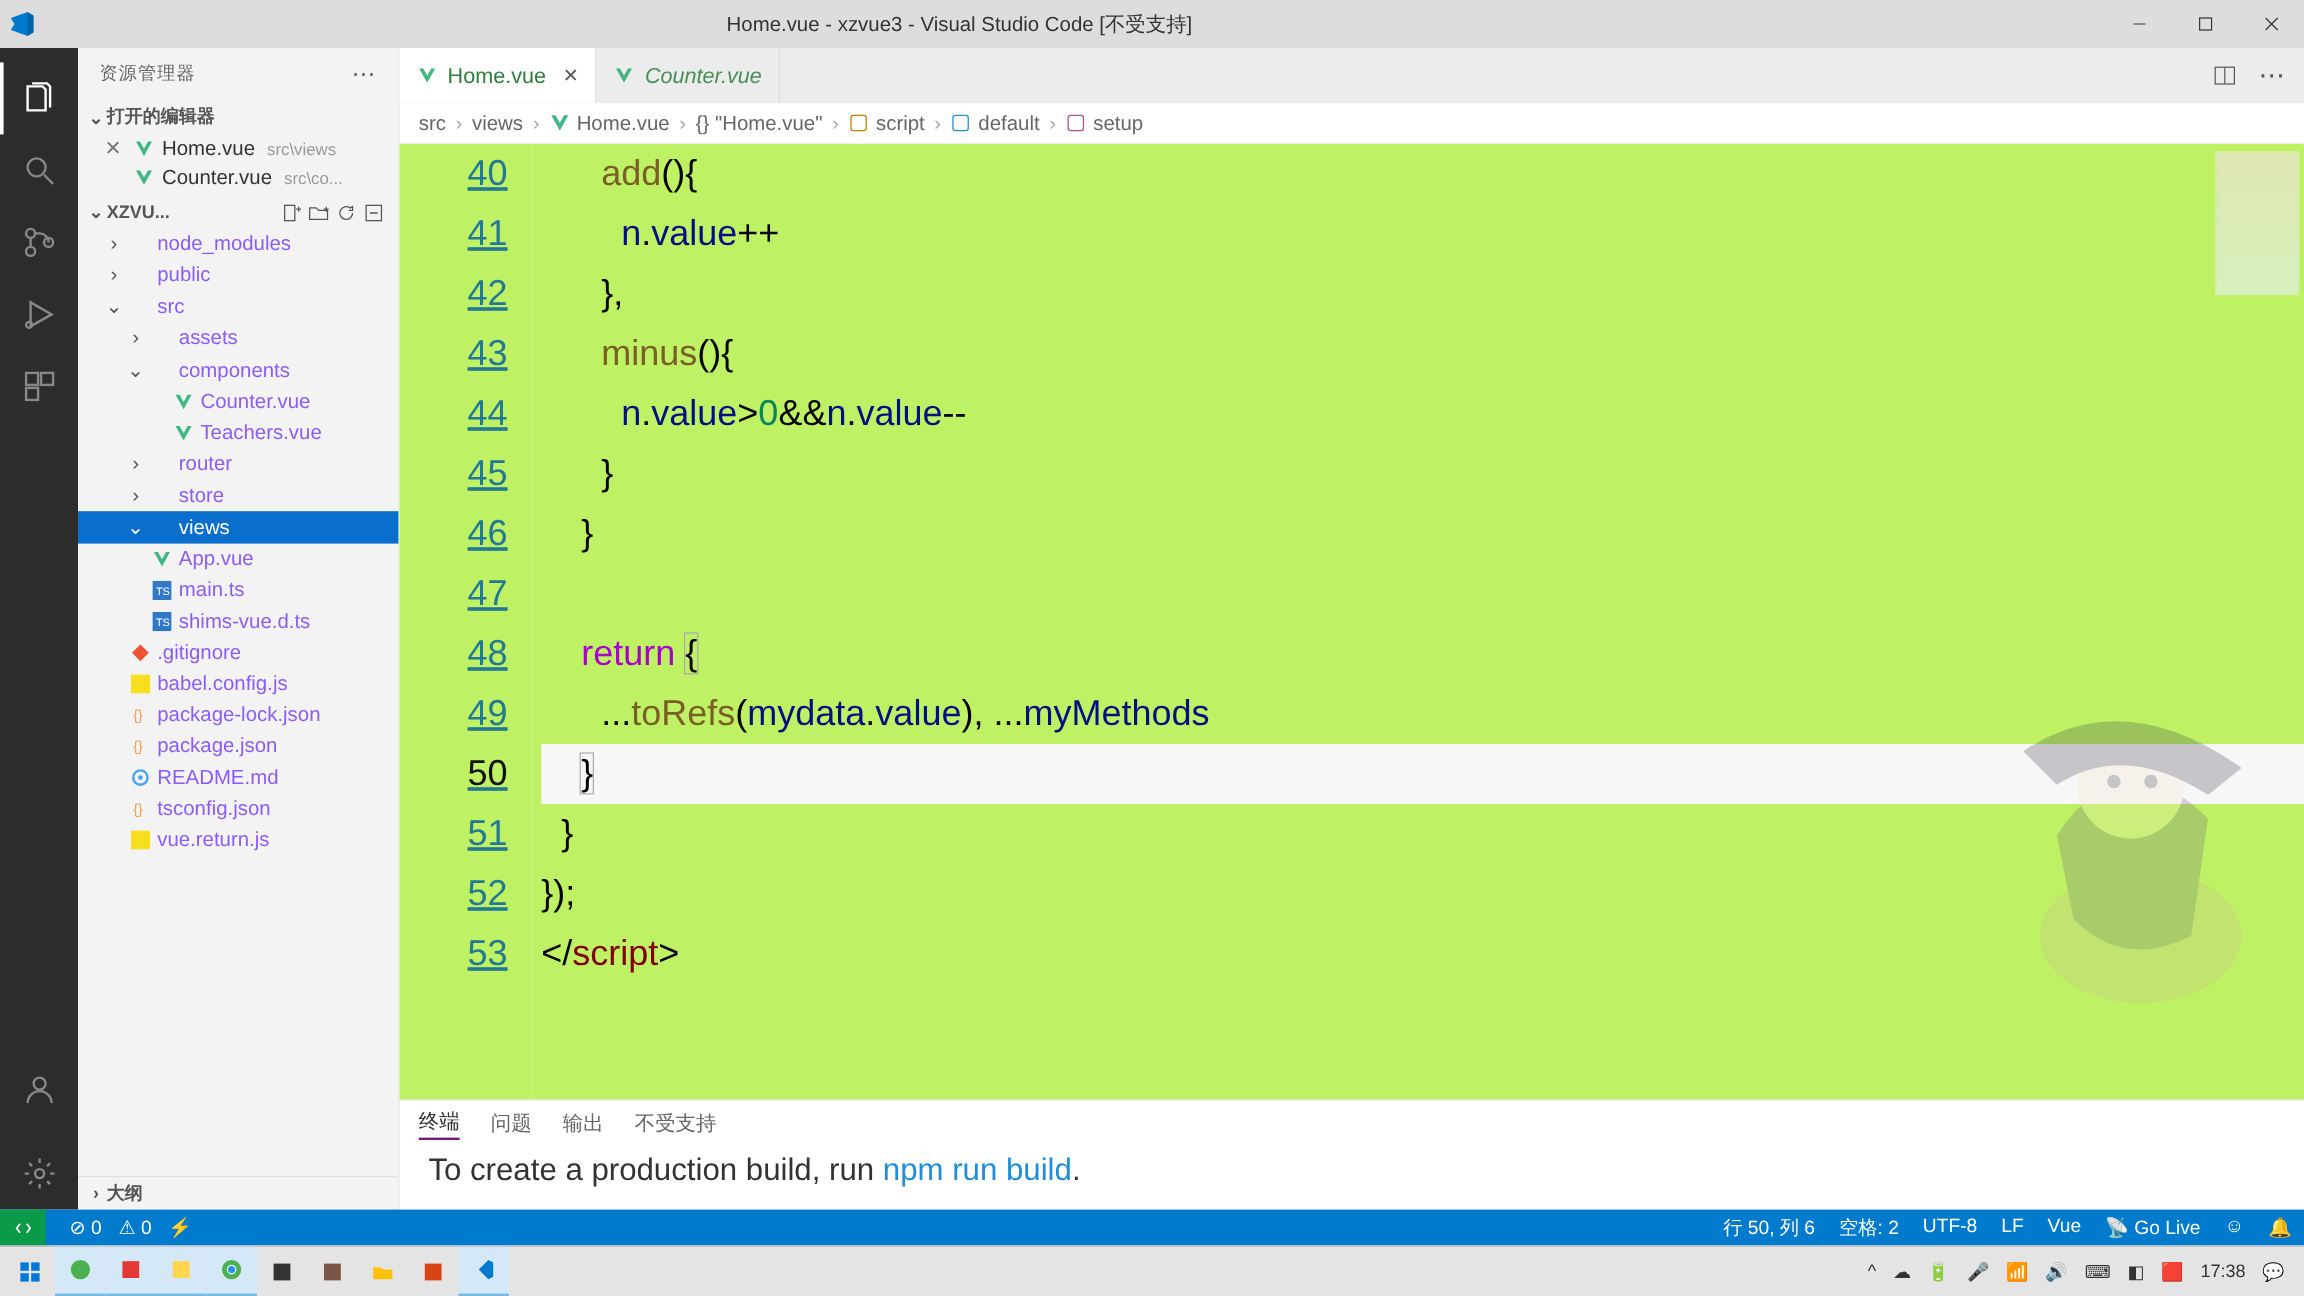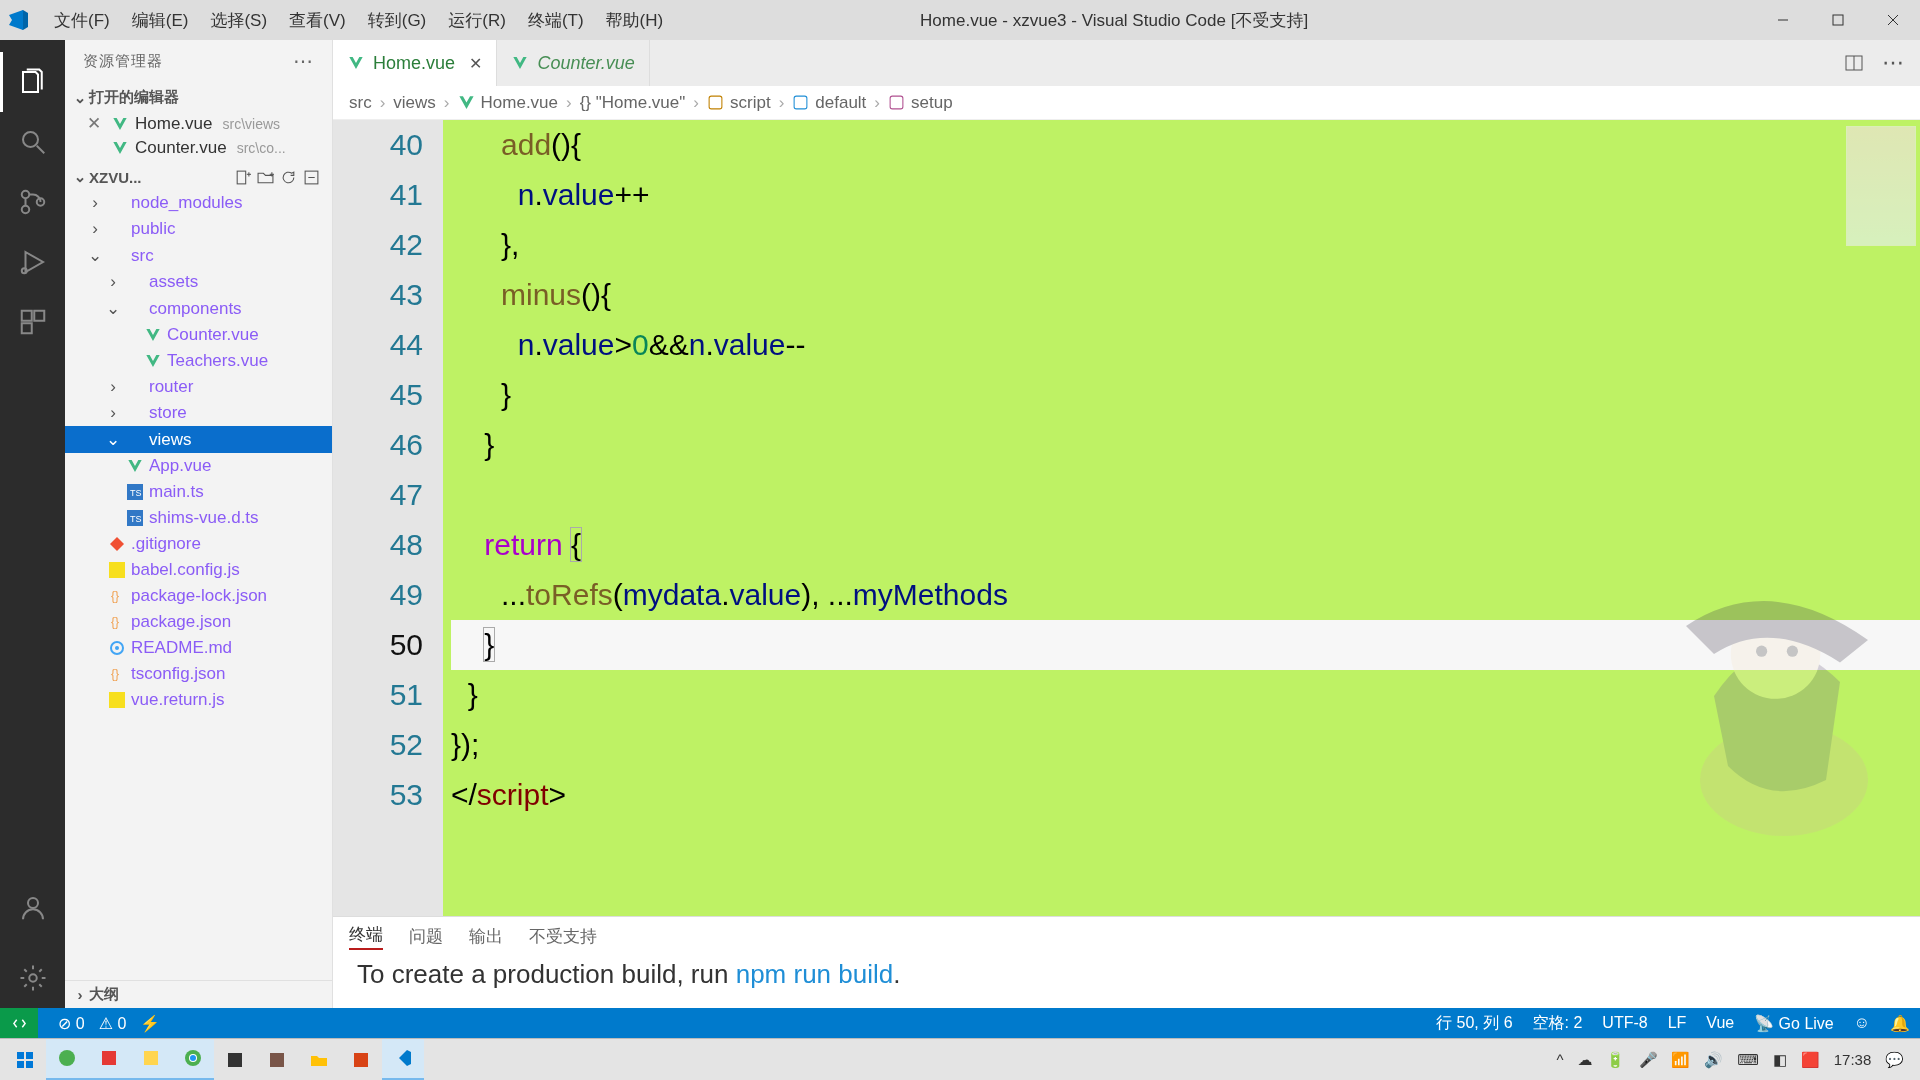--- a/index.html
+++ b/index.html
@@ -56,35 +56,35 @@
 .tab .tx { color:#555; margin-left:6px; font-size:16px;}
 .tab-actions { margin-left:auto; display:flex; align-items:center; gap:18px; padding-right:16px; color:#555;}
 .tab-actions svg { width:20px; height:20px; }
 
 .breadcrumbs { height: 34px; display:flex; align-items:center; padding: 0 16px; gap:8px; color:#666; font-size:17px; border-bottom:1px solid #eee;}
 .breadcrumbs .sep { color:#aaa; }
 .bc-item { display:flex; align-items:center; gap:6px; }
 .bc-item svg { width:17px; height:17px; }
 
 .code-wrap { flex:1; display:flex; position:relative; min-height:0; font-family: Consolas, "Courier New", monospace; font-size: 30px; line-height: 50px;}
-.gutter { width: 110px; text-align:right; color:#237893; padding-right: 20px; background:#e5e5e5; }
+.gutter { width: 110px; text-align:right; color:#237893; padding-right: 20px; background:#bef264;text-decoration:underline; }
 .code { flex:1; padding-left: 8px; white-space:pre; background:#bef264; position:relative; }
 .tok-kw { color:#aa00cc; }
 .tok-num { color:#098658; }
 .tok-box { outline:1px solid #aaa; }
 .tok-tag { color:#800000; }
 .curr-line { background:#f7f7f7; }
 .tok-fn { color:#795e26; }
 .tok-ident { color:#001080; }
 .minimap { position:absolute; right:4px; top:6px; width:70px; height:120px; background:linear-gradient(#f5e0e8,#e8f0f8); border:1px solid #eee; opacity:0.6;}
 .bgimg { position:absolute; right:10px; bottom:40px; width:280px; height:360px; opacity:0.25; pointer-events:none; }
 
 .panel { height: 92px; border-top:1px solid #ddd; display:flex; flex-direction:column;}
 .panel-tabs { display:flex; align-items:center; height: 38px; padding: 0 16px; gap:26px; font-size:17px; color:#666;}
-.panel-tabs .pt.active { color:#333; border-bottom:2px solid #b91c1c; padding-bottom:2px;}
+.panel-tabs .pt.active { color:#333; border-bottom:2px solid #701a75; padding-bottom:2px;}
 .panel-tabs .right { margin-left:auto; display:flex; align-items:center; gap:20px;}
 .panel-tabs select { width:220px; height:28px; font-size:16px; padding:0 8px;}
 .panel-tabs svg { width:17px; height:17px; stroke:#555; fill:none;}
 .term-body { flex:1; padding: 4px 24px; font-family:Consolas,monospace; font-size:26px; color:#333;}
 .term-body .link { color:#1f8ed6; }
 
 .statusbar { height: 30px; background:#007acc; color:#fff; display:flex; align-items:center; font-size:16px; padding:0 10px; gap:18px;}
 .statusbar .left { display:flex; align-items:center; gap:14px;}
 .statusbar .left .remote { background:#0a9a4a; height:30px; width:38px; display:flex; align-items:center; justify-content:center; margin-left:-10px; margin-right:6px;}
 .statusbar .right { margin-left:auto; display:flex; align-items:center; gap:20px;}
@@ -97,30 +97,20 @@
 .taskbar svg { width:20px; height:20px; }
 </style>
 </head>
 <body>
 
 <div class="titlebar">
   <svg class="logo" viewBox="0 0 24 24">
       <path fill="#0065A9" d="M17 2l5 3v14l-5 3-9-9 9-11z"></path>
       <path fill="#007ACC" d="M17 2v20L3 17l3-5-3-5 14-5z"></path>
     </svg>
-  <div class="menubar">
-    <span>文件(F)</span>
-    <span>编辑(E)</span>
-    <span>选择(S)</span>
-    <span>查看(V)</span>
-    <span>转到(G)</span>
-    <span>运行(R)</span>
-    <span>终端(T)</span>
-    <span>帮助(H)</span>
-  </div>
   <div class="title-text">Home.vue - xzvue3 - Visual Studio Code [不受支持]</div>
   <div class="win-controls">
     <div>
         <svg viewBox="0 0 12 12">
           <line x1="1" y1="6" x2="11" y2="6" stroke="#333" stroke-width="1"></line>
         </svg>
       </div>
     <div>
         <svg viewBox="0 0 12 12">
           <rect x="1" y="1" width="10" height="10" fill="none" stroke="#333" stroke-width="1"></rect>

